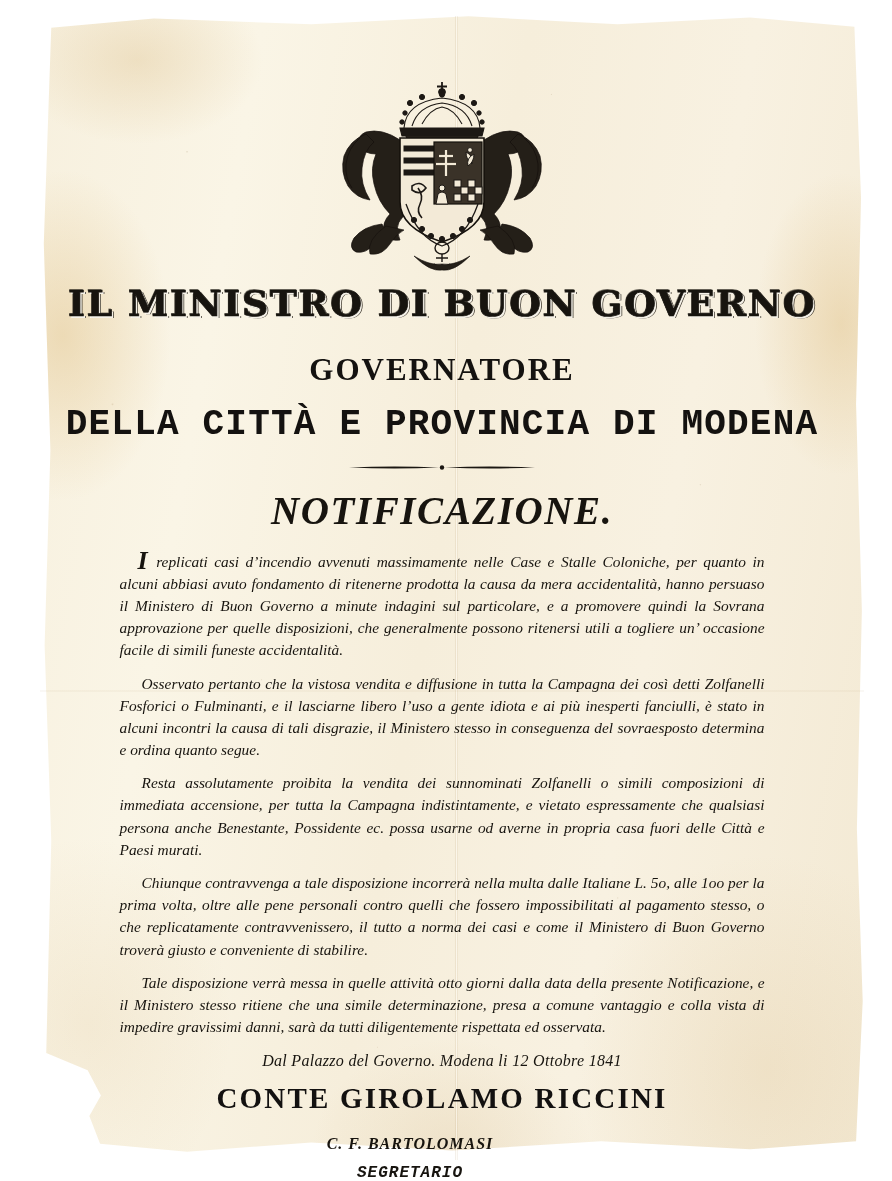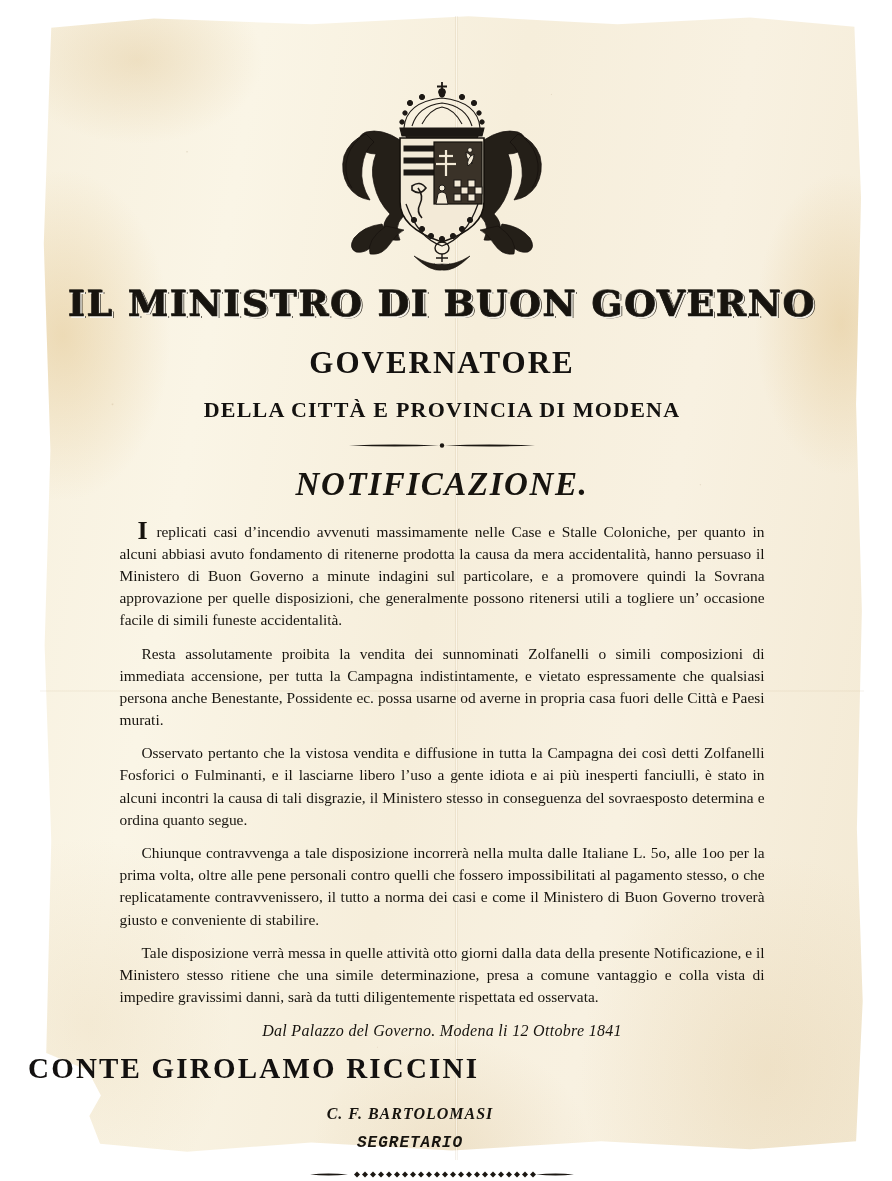--- a/index.html
+++ b/index.html
@@ -109,71 +109,72 @@
     line-height: 1.05;
     color: #17140f;
     -webkit-text-stroke: 0.7px #17140f;
     text-shadow:
        1.6px 1.6px 0 rgba(255,252,242,0.95),
        2.3px 2.3px 0 rgba(40,34,24,0.92),
       -0.6px -0.6px 0 rgba(30,26,18,0.55);
     transform: scaleX(1.04);
   }
   .title-sub1 {
-    margin: 22px 0 0;
+    margin: 29px 0 0;
     text-align: center;
     font-family: "Liberation Serif", serif;
     font-weight: 700;
     font-size: 31px;
     letter-spacing: 2px;
     color: #141210;
   }
   .title-sub2 {
     margin: 16px 0 0;
     text-align: center;
-    font-family: Liberation Serif, serif;
-    font-weight: 700;
-    font-size: 22px;
+    font-family: Liberation Mono, monospace;
+    font-weight: 700;
+    font-size: 36px;
     letter-spacing: 1.2px;
     color: #141210;
   }
 
   
   .rule-taper {
     margin: 18px auto 0;
     width: 190px;
     height: 9px;
     display: block;
   }
 
   .doc-type {
     margin: 16px 0 0;
     text-align: center;
     font-family: "Liberation Serif", serif;
     font-style: italic;
     font-weight: 700;
-    font-size: 33px;
+    font-size: 39px;
     letter-spacing: 1.6px;
     color: #17140f;
   }
 
   
   .body-block {
     margin: 18px auto 0;
     width: 645px;
     font-family: "Liberation Serif", serif;
     font-size: 15.4px;
     line-height: 1.44;
     text-align: justify;
     color: #17140f;
   }
   .body-block p {
     margin: 11px 0 1px;
     text-indent: 22px;
     hyphens: none;
+    font-style: italic;
   }
   .body-block p.first {
     text-indent: 0;
   }
   .dropcap {
     font-size: 26px;
     line-height: 0.8;
     font-weight: 600;
     padding-left: 18px;
     padding-right: 2px;
@@ -186,21 +187,21 @@
     text-align: center;
     font-family: "Liberation Serif", serif;
     font-style: italic;
     font-size: 16px;
     letter-spacing: 0.3px;
     color: #17140f;
   }
   
   .signature {
     margin: 12px 0 0;
-    text-align: left;
+    text-align: center;
     font-family: "Liberation Serif", serif;
     font-weight: 700;
     font-size: 29px;
     letter-spacing: 2.2px;
     color: #131110;
   }
   
   .secretary {
     margin: 20px 64px 0 0;
     text-align: center;
@@ -370,22 +371,22 @@
   <svg class="rule-taper" viewBox="0 0 190 9">
     <path d="M2 4.5 Q48 2.4 92 4.5 Q48 6.6 2 4.5 Z" fill="#1b1712"></path>
     <path d="M188 4.5 Q142 2.4 98 4.5 Q142 6.6 188 4.5 Z" fill="#1b1712"></path>
     <circle cx="95" cy="4.5" r="2.2" fill="#1b1712"></circle>
   </svg>
 
   <h2 class="doc-type">NOTIFICAZIONE.</h2>
 
   <div class="body-block">
     <p class="first"><span class="dropcap">I</span><span> replicati casi d’incendio avvenuti massimamente nelle Case e Stalle Coloniche, per quanto in alcuni abbiasi avuto fondamento di ritenerne prodotta la causa da mera accidentalità, hanno persuaso il Ministero di Buon Governo a minute indagini sul particolare, e a promovere quindi la Sovrana approvazione per quelle disposizioni, che generalmente possono ritenersi utili a togliere un’ occasione facile di simili funeste accidentalità.</span></p>
+    <p>Osservato pertanto che la vistosa vendita e diffusione in tutta la Campagna dei così detti Zolfanelli Fosforici o Fulminanti, e il lasciarne libero l’uso a gente idiota e ai più inesperti fanciulli, è stato in alcuni incontri la causa di tali disgrazie, il Ministero stesso in conseguenza del sovraesposto determina e ordina quanto segue.</p>
     <p>Resta assolutamente proibita la vendita dei sunnominati Zolfanelli o simili composizioni di immediata accensione, per tutta la Campagna indistintamente, e vietato espressamente che qualsiasi persona anche Benestante, Possidente ec. possa usarne od averne in propria casa fuori delle Città e Paesi murati.</p>
-    <p>Osservato pertanto che la vistosa vendita e diffusione in tutta la Campagna dei così detti Zolfanelli Fosforici o Fulminanti, e il lasciarne libero l’uso a gente idiota e ai più inesperti fanciulli, è stato in alcuni incontri la causa di tali disgrazie, il Ministero stesso in conseguenza del sovraesposto determina e ordina quanto segue.</p>
     <p>Chiunque contravvenga a tale disposizione incorrerà nella multa dalle Italiane L. 5o, alle 1oo per la prima volta, oltre alle pene personali contro quelli che fossero impossibilitati al pagamento stesso, o che replicatamente contravvenissero, il tutto a norma dei casi e come il Ministero di Buon Governo troverà giusto e conveniente di stabilire.</p>
     <p>Tale disposizione verrà messa in quelle attività otto giorni dalla data della presente Notificazione, e il Ministero stesso ritiene che una simile determinazione, presa a comune vantaggio e colla vista di impedire gravissimi danni, sarà da tutti diligentemente rispettata ed osservata.</p>
   </div>
 
   <p class="dateline">Dal Palazzo del Governo. Modena li 12 Ottobre 1841</p>
   <p class="signature">CONTE GIROLAMO RICCINI</p>
 
   <div class="secretary">
     <span class="sec-name">C. F. BARTOLOMASI</span>
     <span class="sec-role">SEGRETARIO</span>

